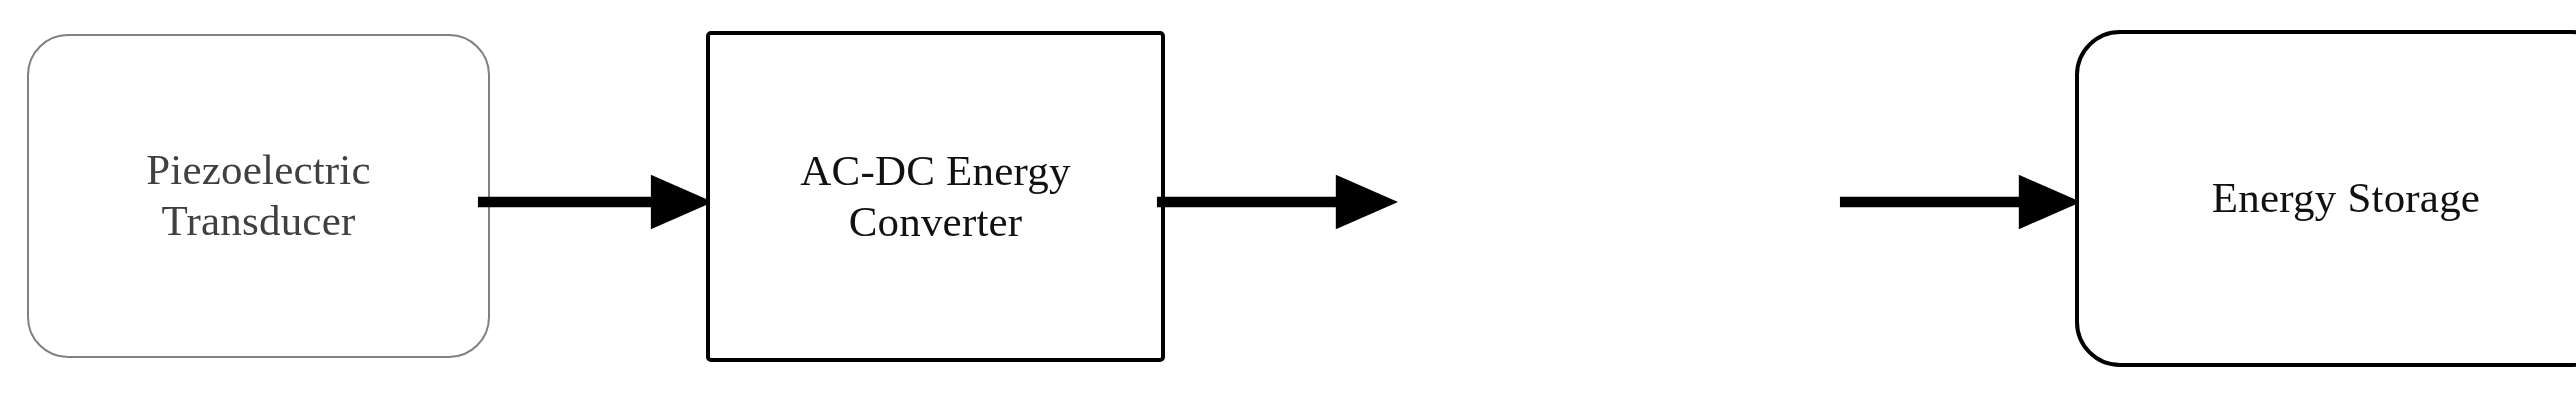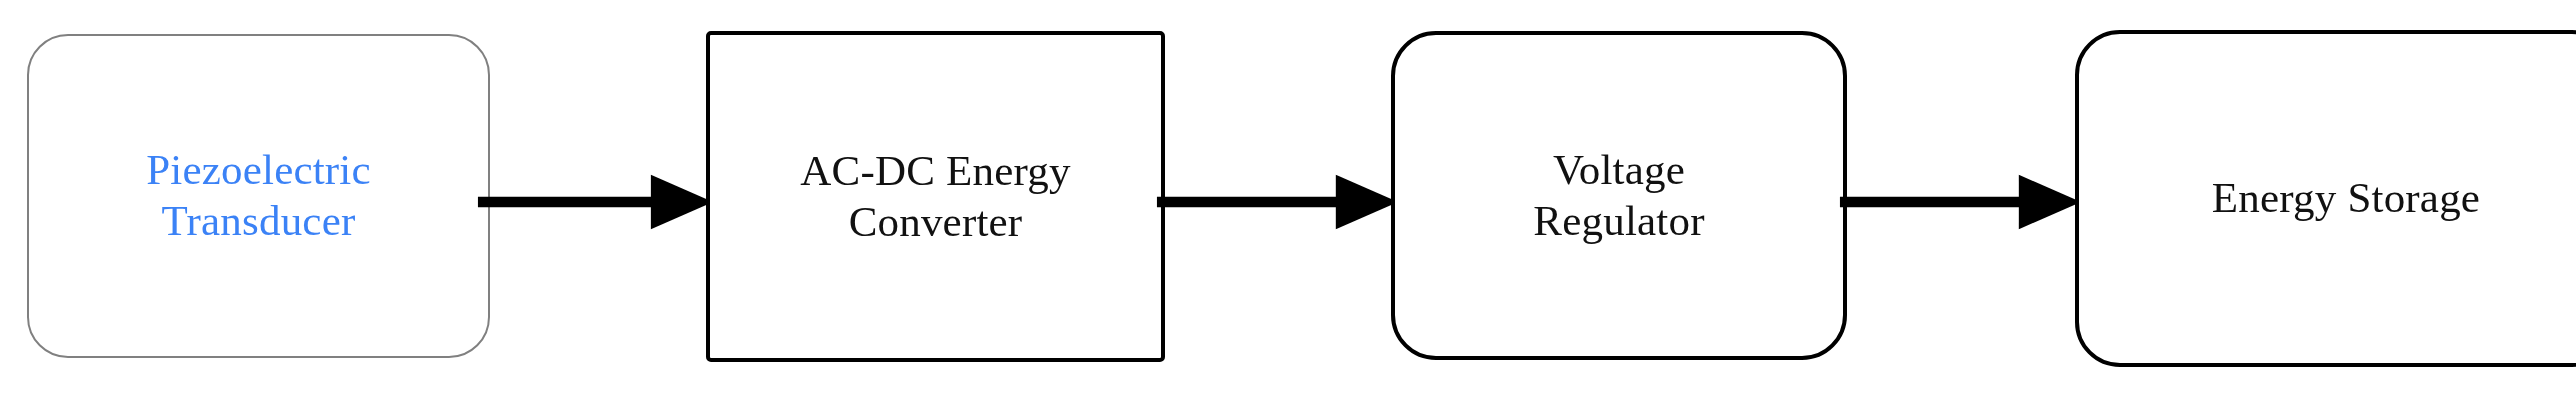--- a/index.html
+++ b/index.html
@@ -36,21 +36,21 @@
   }
   
   #node-transducer {
     left: 27px;
     top: 34px;
     width: 463px;
     height: 324px;
     border: 2.9px solid #808080;
     border-radius: 41px;
   }
-  #node-transducer .node-label { color: #3b82f6; }
+  #node-transducer .node-label { color: #404040; }
   
   #node-converter {
     left: 706px;
     top: 31px;
     width: 459px;
     height: 331px;
     border: 4.9px solid #000000;
     border-radius: 5px;
   }
   
@@ -105,24 +105,20 @@
 Converter</div>
   </div>
 
   <div class="connector" id="connector-2">
     <svg width="245" height="70" viewBox="0 0 252 72" xmlns="http://www.w3.org/2000/svg">
       <line x1="2" y1="36" x2="202" y2="36" stroke="#000000" stroke-width="11"></line>
       <polygon points="186,8 250,36 186,64" fill="#000000"></polygon>
     </svg>
   </div>
 
-  <div class="node" id="node-regulator">
-    <div class="node-label">Voltage
-Regulator</div>
-  </div>
 
   <div class="connector" id="connector-3">
     <svg width="245" height="70" viewBox="0 0 252 72" xmlns="http://www.w3.org/2000/svg">
       <line x1="2" y1="36" x2="202" y2="36" stroke="#000000" stroke-width="11"></line>
       <polygon points="186,8 250,36 186,64" fill="#000000"></polygon>
     </svg>
   </div>
 
   <div class="node" id="node-storage">
     <div class="node-label">Energy Storage</div>

